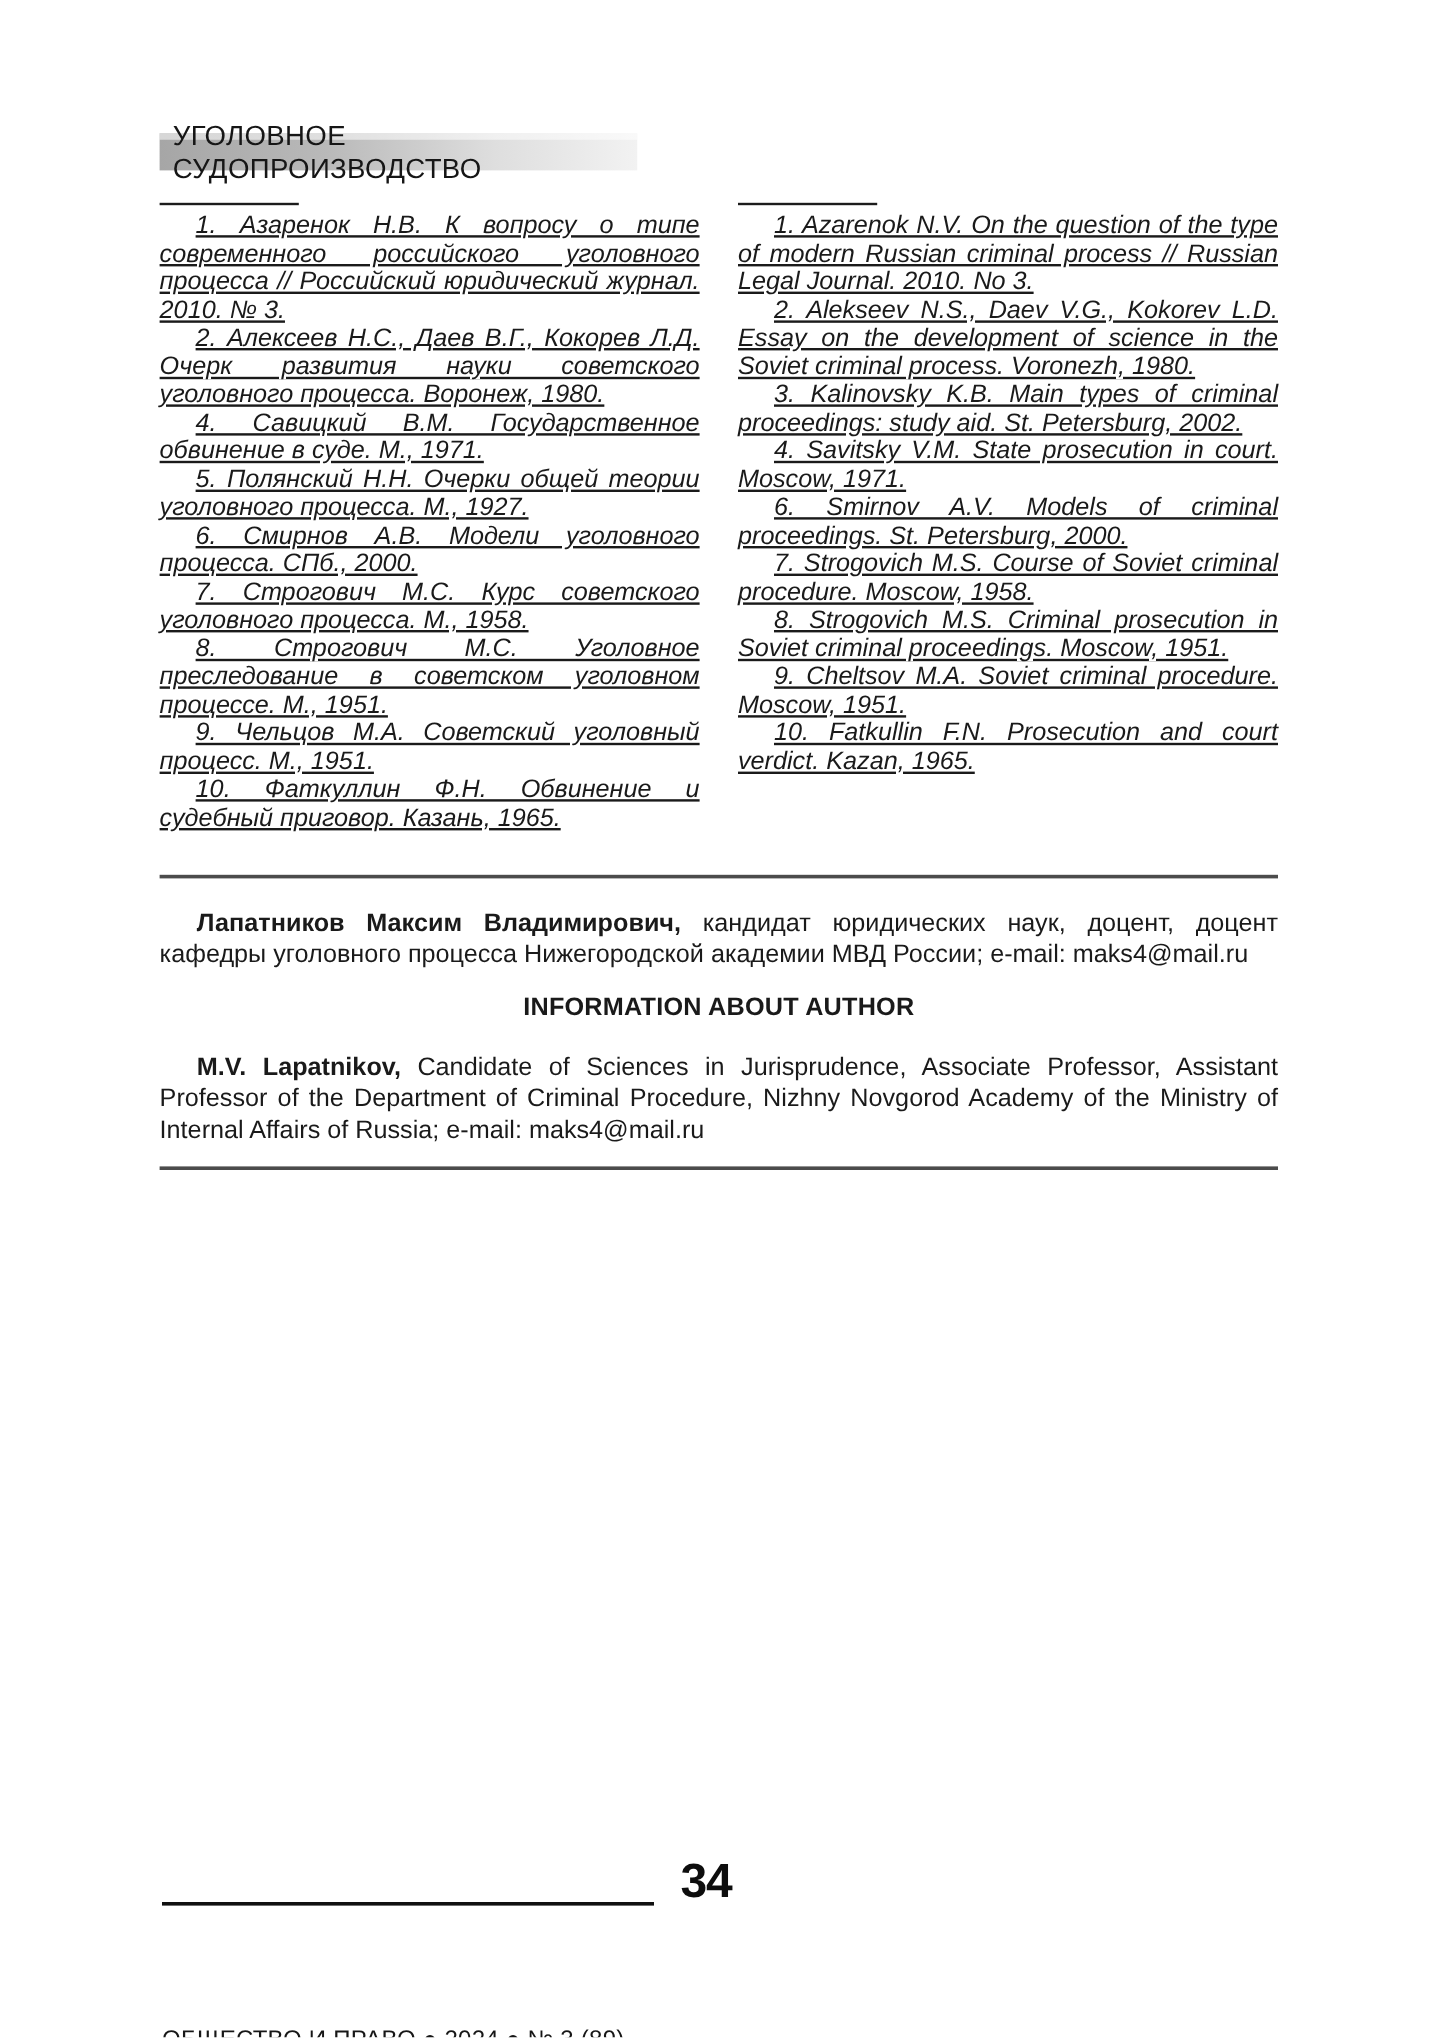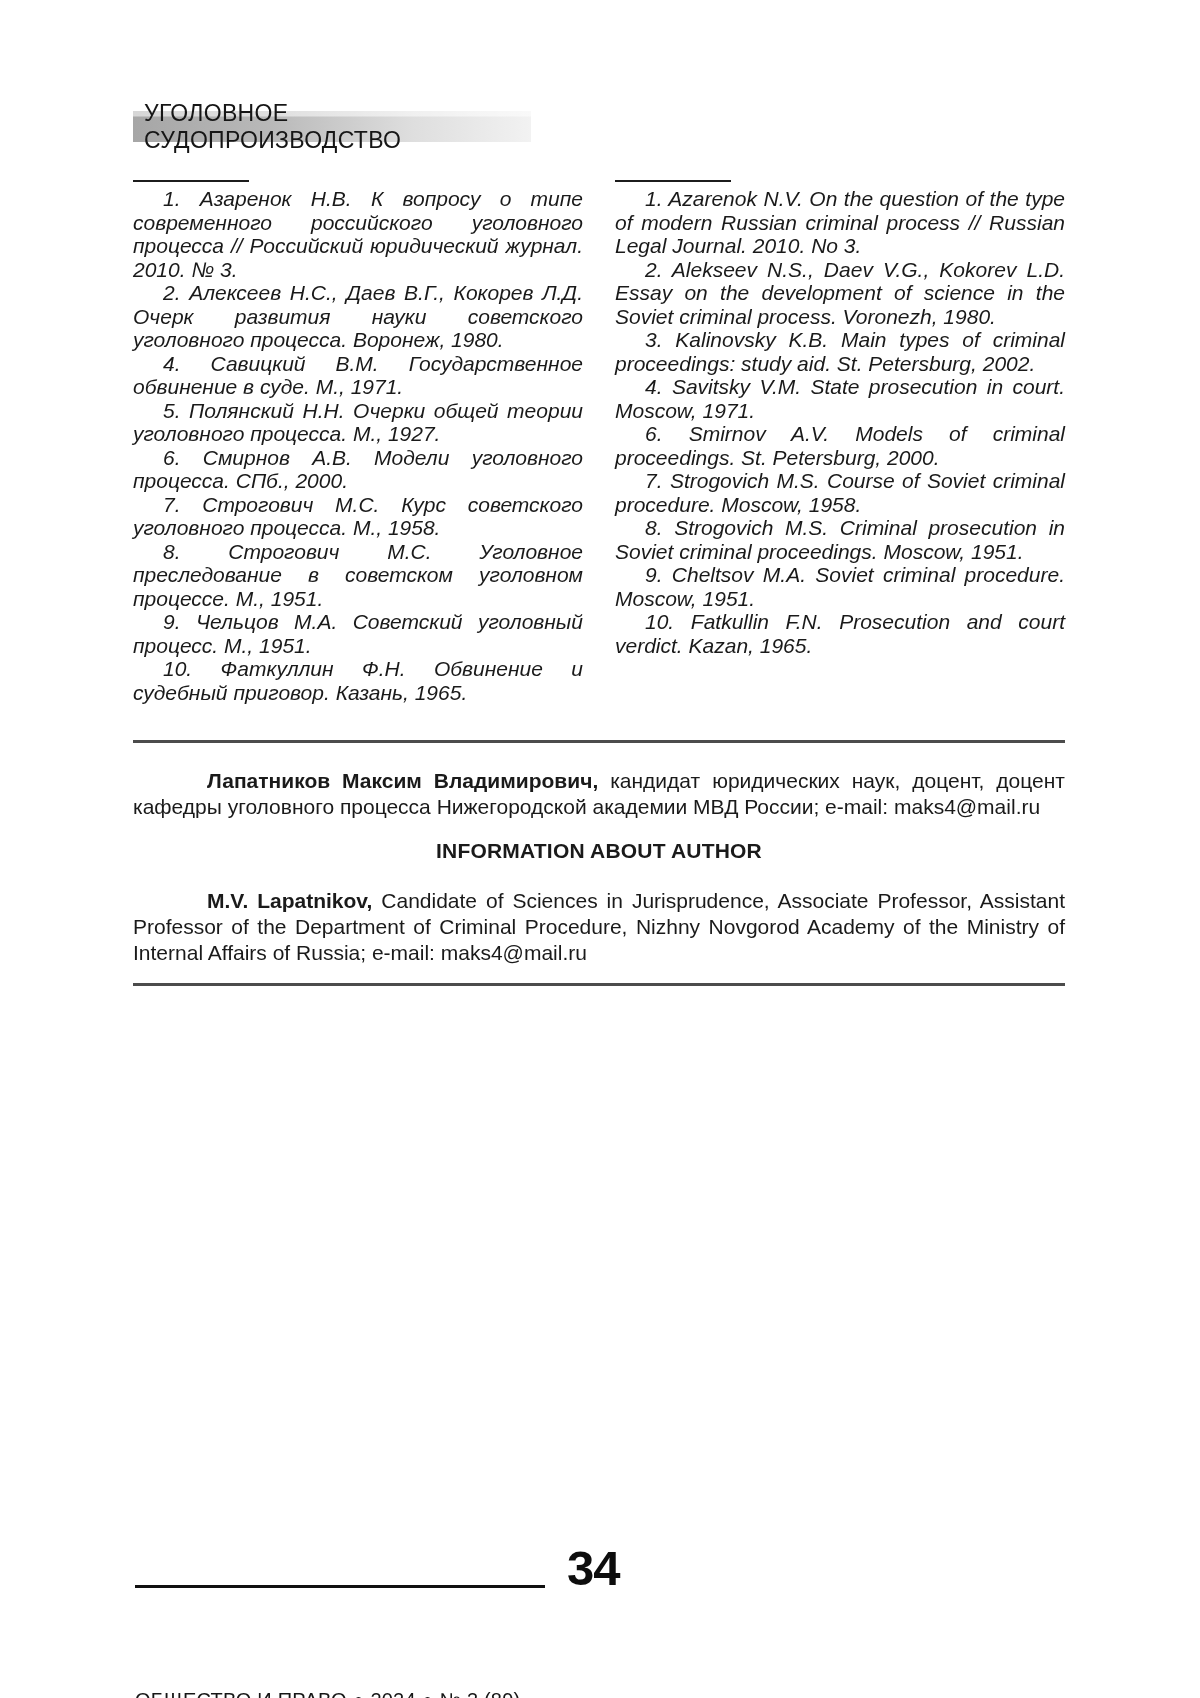--- a/index.html
+++ b/index.html
@@ -14,36 +14,36 @@
     padding-left:11px;
     display:flex;align-items:center;
     font-size:23px;letter-spacing:.3px;color:#161616;
     background:
       linear-gradient(to bottom, rgba(255,255,255,.55) 0px, rgba(255,255,255,.55) 5px, rgba(255,255,255,0) 6px),
       linear-gradient(to right, #a6a6a6 0%, #b9b9b9 35%, #dedede 70%, #f2f2f2 100%);
     margin-top: 27px;
   }
 
   
-  .columns{display:flex;gap:32px;margin-top:38px;}
+  .columns{display:flex;gap:32px;margin-top:27px;text-decoration:underline;}
   .col{width:450px;}
   .fn-rule{width:116px;border-top:2px solid #1c1c1c;margin:0 0 5px 0;}
   .ref{margin:0;font-style:italic;font-size:21px;line-height:23.5px;text-align:justify;text-indent:30px;}
 
   
   .rule{border:none;height:3px;background:#4c4c4c;margin:36px 0 0 0;}
   .rule.bottom{margin-top:17px;}
   .sec-heading{margin:22px 0 0 0;text-align:center;font-size:21px;font-weight:bold;letter-spacing:.2px;}
   .sec-heading.en{margin-top:19px;}
   .author-p{margin:25px 0 0 0;font-size:21px;line-height:26px;text-align:justify;text-indent:31px;}
-  .author-p b{font-weight:bold;margin-left:43px;}
+  .author-p b{font-weight:bold;}
 
   
   .footer-line{position:absolute;left:135px;top:1585px;width:410px;height:3px;background:#101010;}
-  .page-num{position:absolute;left:567px;top:1540px;font-size:49px;font-weight:bold;line-height:56px;letter-spacing:-1px;color:#0d0d0d;}
+  .page-num{position:absolute;left:567px;top:1540px;font-size:40px;font-weight:bold;line-height:56px;letter-spacing:-1px;color:#0d0d0d;}
   .footer-text{position:absolute;left:135px;top:1689px;font-size:20px;letter-spacing:.2px;color:#161616;}
 </style>
 </head>
 <body>
 
 <div class="page">
   <div class="content">
 
     <div class="rubric-box">
       <span>УГОЛОВНОЕ СУДОПРОИЗВОДСТВО</span>

